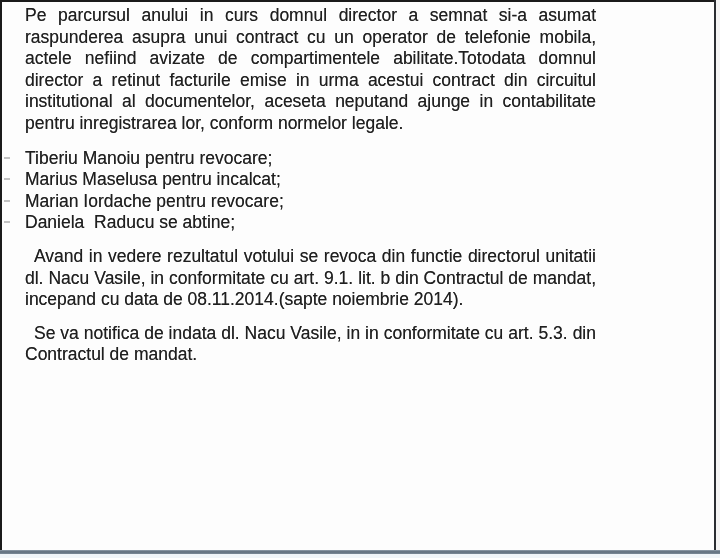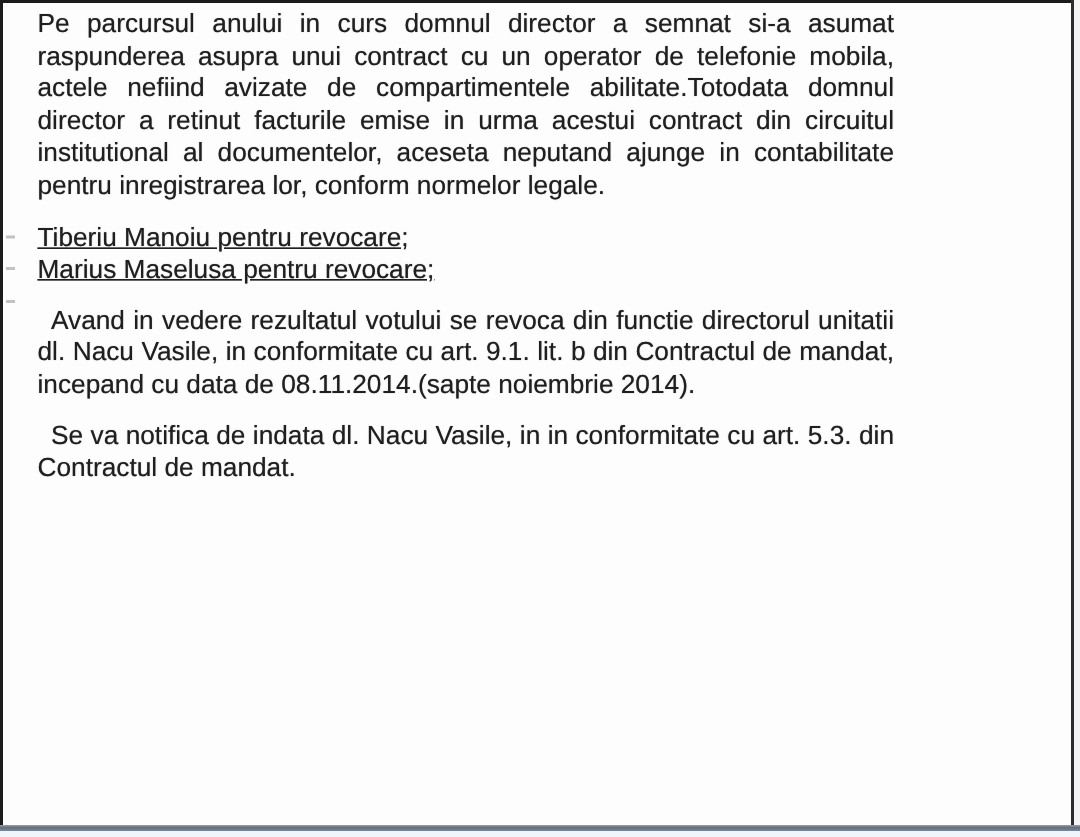--- a/index.html
+++ b/index.html
@@ -73,21 +73,20 @@
     text-indent: 9px;
   }
   .para.tight {
     margin-bottom: 12px;
   }
   .vote-list {
     list-style: none;
     margin: 12px 0 12px 0;
     padding: 0;
     text-align: left;
-    text-decoration: underline;
   }
   .vote-item {
     position: relative;
     white-space: pre-wrap;
   }
   .faint-dash {
     position: absolute;
     left: -21px;
     top: 9px;
     width: 6px;
@@ -106,22 +105,23 @@
   <div class="edge-right"></div>
 
   <div class="content">
 
     <p class="para">Pe parcursul anului in curs domnul director a semnat si-a asumat raspunderea asupra unui contract cu un operator de telefonie mobila, actele nefiind avizate de compartimentele abilitate.Totodata domnul director a retinut facturile emise in urma acestui contract din circuitul institutional al documentelor, aceseta neputand ajunge in contabilitate pentru inregistrarea lor, conform normelor legale.</p>
 
 
 
     <ul class="vote-list">
       <li class="vote-item"><span class="faint-dash"></span><span>Tiberiu Manoiu pentru revocare;</span></li>
-      <li class="vote-item"><span class="faint-dash"></span><span>Marius Maselusa pentru revocare;</span></li>
-      <li class="vote-item"><span class="faint-dash"></span></li>
+      <li class="vote-item"><span class="faint-dash"></span><span>Marius Maselusa pentru incalcat;</span></li>
+      <li class="vote-item"><span class="faint-dash"></span><span>Marian Iordache pentru revocare;</span></li>
+      <li class="vote-item"><span class="faint-dash"></span><span>Daniela  Raducu se abtine;</span></li>
     </ul>
 
     <p class="para indent-first tight">Avand in vedere rezultatul votului se revoca din functie directorul unitatii dl. Nacu Vasile, in conformitate cu art. 9.1. lit. b din Contractul de mandat, incepand cu data de 08.11.2014.(sapte noiembrie 2014).</p>
 
     <p class="para indent-first">Se va notifica de indata dl. Nacu Vasile, in in conformitate cu art. 5.3. din Contractul de mandat.</p>
 
   </div>
 
   <div class="bottom-rule"></div>
   <div class="bottom-strip"></div>

